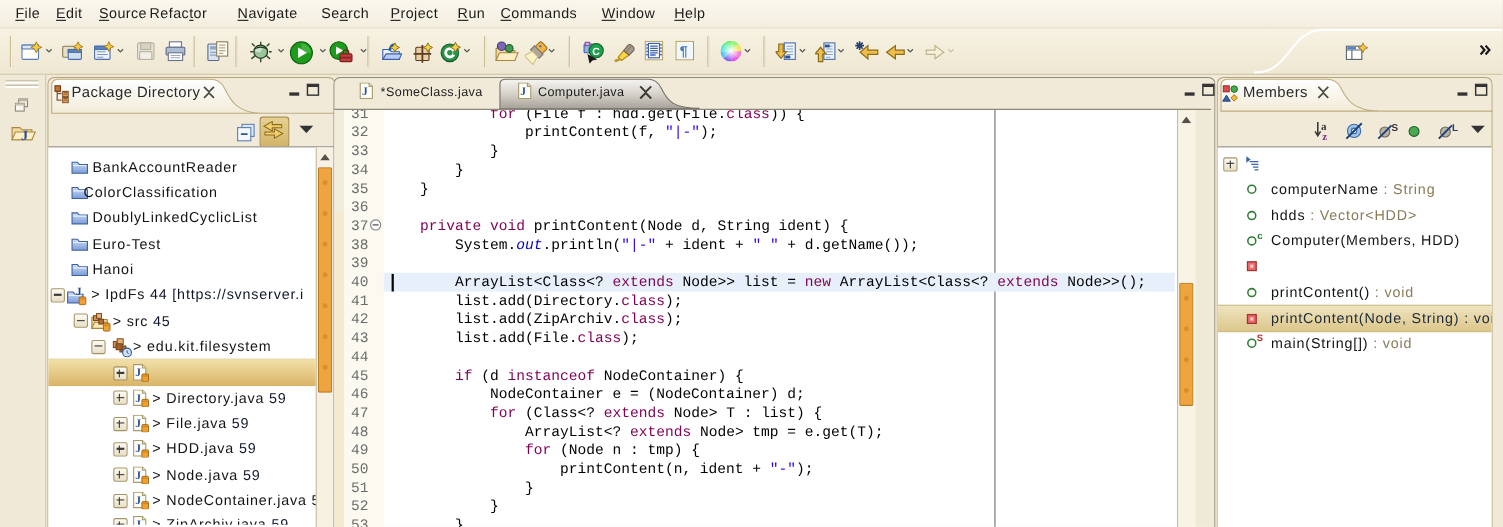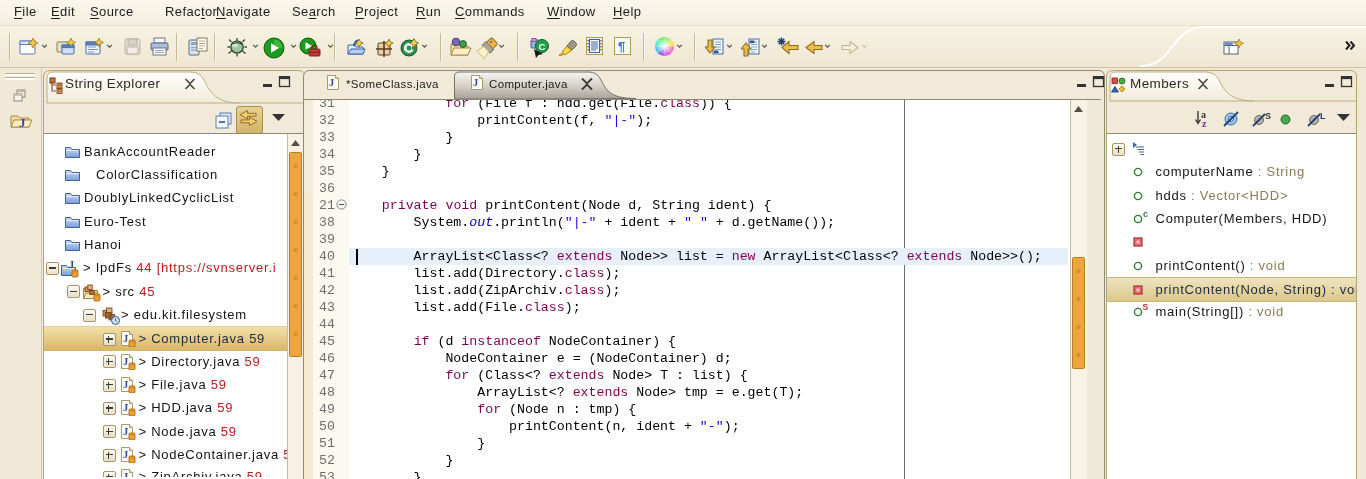--- a/index.html
+++ b/index.html
@@ -10,37 +10,37 @@
 .kw{color:#7f0055;font-weight:normal;}
 .str{color:#2a00ff;}
 .sf{color:#0000c0;font-style:italic;}
 .mnu{position:absolute;top:4px;font-size:13px;color:#1c1c1c;letter-spacing:.4px;}
 .mnu u{text-decoration:underline;text-underline-offset:2px;}
 .sep{position:absolute;top:33px;height:28px;width:1px;background:#c9b98f;border-right:1px solid #faf6ea;}
 .chev{position:absolute;width:7px;height:4px;}
 .tbi{position:absolute;top:37px;}
 .etxt{white-space:pre;}
 .trow{position:absolute;left:1px;width:243px;height:23.3px;line-height:23.3px;font-size:13px;letter-spacing:.75px;color:#141414;white-space:nowrap;overflow:hidden;}
-.trow .d{color:#b91c1c;}
+.trow .d{color:#0f172a;}
 .trow svg,.mrow svg{position:absolute;top:4px;}
 .exp{position:absolute;top:5.5px;width:11px;height:11px;background:linear-gradient(#fefbf3,#e9dfc5);border:1px solid #a59467;border-radius:2px;}
 .exp i{position:absolute;left:2px;right:2px;top:4.5px;height:1.4px;background:#3a3a3a;}
 .exp b{position:absolute;left:4.6px;top:2px;bottom:2px;width:1.4px;background:#3a3a3a;}
 .tt{position:absolute;top:0;}
 .mrow{position:absolute;left:1px;width:249px;height:23.3px;line-height:23.3px;font-size:13px;letter-spacing:.75px;color:#141414;white-space:nowrap;overflow:hidden;}
 .mrow .d{color:#8a7c58;}
 </style>
 </head>
 <body>
 
 <div class="abs" style="left:0;top:0;width:1366px;height:25px;background:linear-gradient(#faf7ee,#f3eedf);border-bottom:1px solid #e6ddc6;"></div>
 <span class="mnu" style="left:14px"><u>F</u>ile</span>
 <span class="mnu" style="left:51px"><u>E</u>dit</span>
 <span class="mnu" style="left:90px"><u>S</u>ource</span>
-<span class="mnu" style="left:165px">Refac<u>t</u>or</span>
+<span class="mnu" style="left:136px">Refac<u>t</u>or</span>
 <span class="mnu" style="left:216px"><u>N</u>avigate</span>
 <span class="mnu" style="left:292px">Se<u>a</u>rch</span>
 <span class="mnu" style="left:355px"><u>P</u>roject</span>
 <span class="mnu" style="left:416px"><u>R</u>un</span>
 <span class="mnu" style="left:455px"><u>C</u>ommands</span>
 <span class="mnu" style="left:547px"><u>W</u>indow</span>
 <span class="mnu" style="left:613px"><u>H</u>elp</span>
 
 <div id="toolbar" class="abs" style="left:0;top:26px;width:1366px;height:41px;background:linear-gradient(#f7f2e3,#efe7d2);border-bottom:1px solid #cfc2a2;"></div>
 <div class="sep" style="left:9px;"></div>
@@ -319,21 +319,21 @@
 
  <svg class="abs" style="left:6px;top:8px" width="17" height="17" viewBox="0 0 17 17">
   <path d="M3 2 v12 h4 M3 8 h4" fill="none" stroke="#8b5a2b" stroke-width="1.2"></path>
   <rect x="1" y="1" width="5" height="5" fill="#c87137" stroke="#6e3a12"></rect>
   <g fill="#e0a15e" stroke="#6e3a12" stroke-width=".8">
    <rect x="8" y="6" width="5" height="5"></rect>
         <rect x="8" y="11.5" width="5" height="5"></rect>
   </g>
   <path d="M9 7h3M9 8.5h3M9 12.5h3M9 14h3" stroke="#6e3a12" stroke-width=".6"></path>
  </svg>
- <div class="abs" style="left:22px;top:7px;font-size:13.5px;color:#2a2a2a;letter-spacing:.4px;">String Explorer</div>
+ <div class="abs" style="left:22px;top:7px;font-size:13.5px;color:#2a2a2a;letter-spacing:.4px;">Package Directory</div>
  <svg class="abs" style="left:141px;top:9px" width="12" height="12" viewBox="0 0 12 12">
   <path d="M1.5 1 L6 5.5 L10.5 1 M1.5 11 L6 6.5 L10.5 11" fill="none" stroke="#4a4a42" stroke-width="1.6"></path>
  </svg>
 
  <svg class="abs" style="left:219px;top:7px" width="30" height="12" viewBox="0 0 30 12">
   <rect x="1" y="8" width="9" height="3" fill="#333"></rect>
   <rect x="17.5" y="0.5" width="10" height="10" fill="none" stroke="#333" stroke-width="1.3"></rect>
   <rect x="17.5" y="0.5" width="10" height="2.6" fill="#333"></rect>
  </svg>
 
@@ -370,21 +370,21 @@
   <div class="trow" style="top:70.7px">
         <svg style="left:20px" width="17" height="17" viewBox="0 0 17 17">
           <use href="#folder16"></use>
         </svg>
         <span class="tt" style="left:40px">BankAccountReader</span>
       </div>
   <div class="trow" style="top:94px">
         <svg style="left:20px" width="17" height="17" viewBox="0 0 17 17">
           <use href="#folder16"></use>
         </svg>
-        <span class="tt" style="left:52px">ColorClassification</span>
+        <span class="tt" style="left:32px">ColorClassification</span>
       </div>
   <div class="trow" style="top:117.4px">
         <svg style="left:20px" width="17" height="17" viewBox="0 0 17 17">
           <use href="#folder16"></use>
         </svg>
         <span class="tt" style="left:40px">DoublyLinkedCyclicList</span>
       </div>
   <div class="trow" style="top:140.7px">
         <svg style="left:20px" width="17" height="17" viewBox="0 0 17 17">
           <use href="#folder16"></use>
@@ -438,21 +438,20 @@
       </div>
   <div class="trow" style="top:257.4px;background:linear-gradient(#f2e0a8,#d8b466);color:#1d2c3a;border-top:1px solid #e4cf93;">
    <span class="exp" style="left:58.5px">
           <i></i>
           <b></b>
         </span>
    <svg style="left:76px" width="17" height="16" viewBox="0 0 17 16">
           <use href="#jfile"></use>
           <use href="#barrel" transform="translate(9,9)"></use>
         </svg>
-   <span class="tt" style="left:94.5px">&gt; Computer.java 59</span>
       </div>
   <div class="trow" style="top:280.7px">
         <span class="exp" style="left:58.5px">
           <i></i>
           <b></b>
         </span>
    <svg style="left:76px" width="17" height="16" viewBox="0 0 17 16">
           <use href="#jfile"></use>
           <use href="#barrel" transform="translate(9,9)"></use>
         </svg>
@@ -587,21 +586,21 @@
    <circle cx="5.5" cy="5.5" r="4.6" fill="#fff" stroke="#808080"></circle>
    <path d="M2.8 5.5 h5.4" stroke="#505050" stroke-width="1.1"></path>
   </svg>
   <div id="lnums" class="mono abs" style="left:9px;top:-4.7px;width:22px;text-align:right;font-size:13.25px;line-height:17px;color:#6e6e6e;">
         <div>31</div>
         <div>32</div>
         <div>33</div>
         <div>34</div>
         <div>35</div>
         <div>36</div>
-        <div>21</div>
+        <div>37</div>
         <div>38</div>
         <div>39</div>
         <div>40</div>
         <div>41</div>
         <div>42</div>
         <div>43</div>
         <div>44</div>
         <div>45</div>
         <div>46</div>
         <div>47</div>

